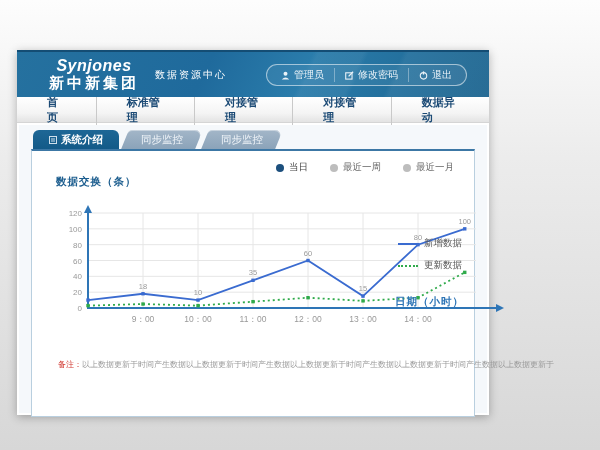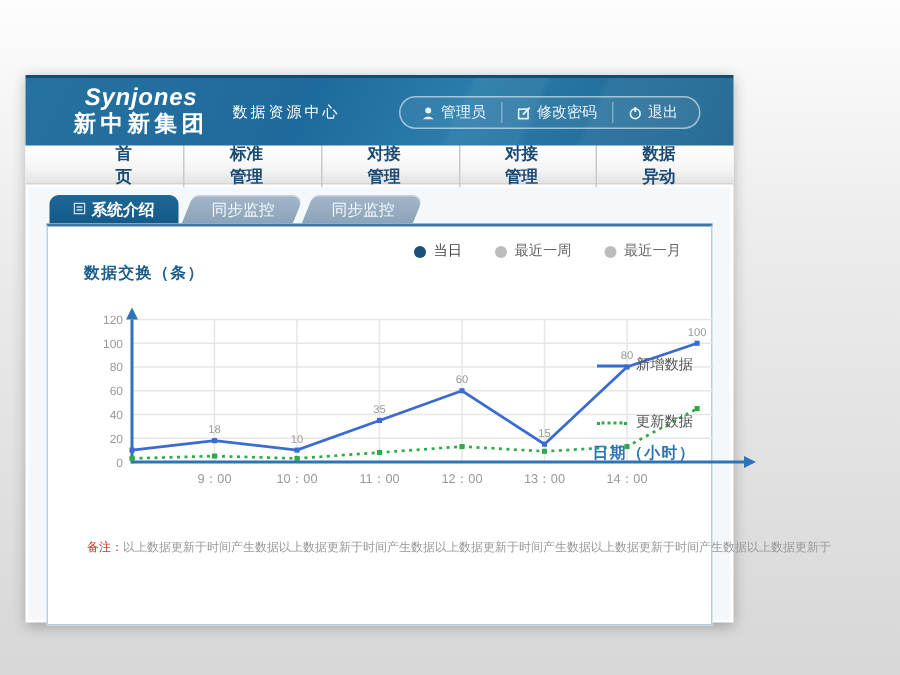--- a/index.html
+++ b/index.html
@@ -35,21 +35,21 @@
   }
   .user-item { display:flex; align-items:center; gap:4px; color:#eaf2f8; font-size:10px;
     padding:0 10px; height:14px; cursor:pointer; }
   .user-item + .user-item { border-left:1px solid rgba(255,255,255,.35); }
   .user-item svg { display:block; }
 
   
   .nav {
     height:26px; display:flex; align-items:center;
     background:linear-gradient(180deg,#ffffff 0%,#f4f4f4 65%,#e3e3e3 100%);
-    border-bottom:1px solid #d5d5d5; padding-left:30px;
+    border-bottom:1px solid #d5d5d5; 
   }
   .nav-item { font-size:11px; font-weight:bold; color:#1b4a75; padding:0 30px; cursor:pointer; }
   .nav-item + .nav-item { border-left:1px solid #c9c9c9; }
 
   
   .content { position:absolute; top:75px; bottom:2px; left:2px; right:2px;
     background:#f5f8fb; padding:5px 12px 0 12px; }
   .tabs { display:flex; height:19px; margin-left:2px; }
   .tab { position:relative; font-size:10.5px; display:flex; align-items:center; cursor:pointer; }
   .tab .shape { position:absolute; inset:0; transform:skewX(-22deg); border-radius:4px 8px 0 0; }
@@ -66,21 +66,21 @@
   .radio { display:flex; align-items:center; gap:5px; font-size:9.5px; color:#666; cursor:pointer; }
   .dot { width:8px; height:8px; border-radius:50%; background:#bdbdbd; }
   .radio.selected .dot { background:#1c4f7d; }
   .radio.selected { color:#444; }
 
   .ylabel { position:absolute; left:24px; top:24px; font-size:10.5px; font-weight:bold; color:#1d5e8f; letter-spacing:1px; }
   .xlabel { position:absolute; right:10px; top:144px; font-size:10.5px; font-weight:bold; color:#2e75b6; letter-spacing:1px;margin-left:28px; }
 
   svg.chart { position:absolute; left:16px; top:36px; }
 
-  .legend { position:absolute; right:12px; top:86px; display:flex; flex-direction:column; gap:25px; }
+  .legend { position:absolute; right:12px; top:86px; display:flex; flex-direction:column; gap:9px; }
   .legend-item { display:flex; align-items:center; gap:6px; font-size:9.5px; color:#555; }
   .legend-line { width:20px; height:0; border-top:2px solid #3a6bd0; }
   .legend-line.dotted { border-top-style:dotted; border-top-color:#2faa4a; }
 
   .footnote { position:absolute; left:26px; bottom:46px; font-size:8px; color:#999;
     white-space:nowrap; overflow:hidden; max-width:510px; }
   .footnote .tag { color:#d0342c;margin-top:29px; }
 </style>
 </head>
 <body>

